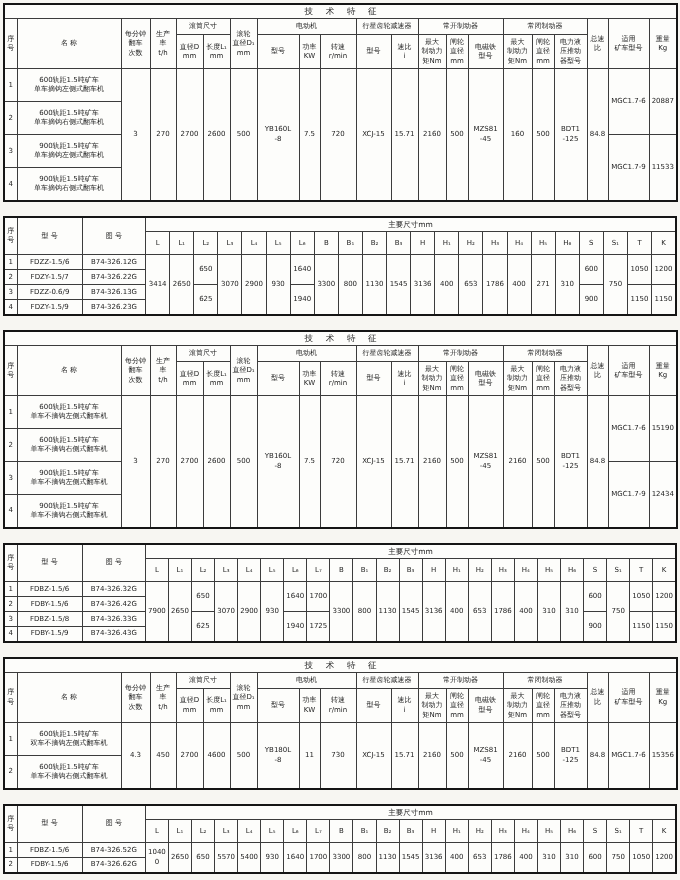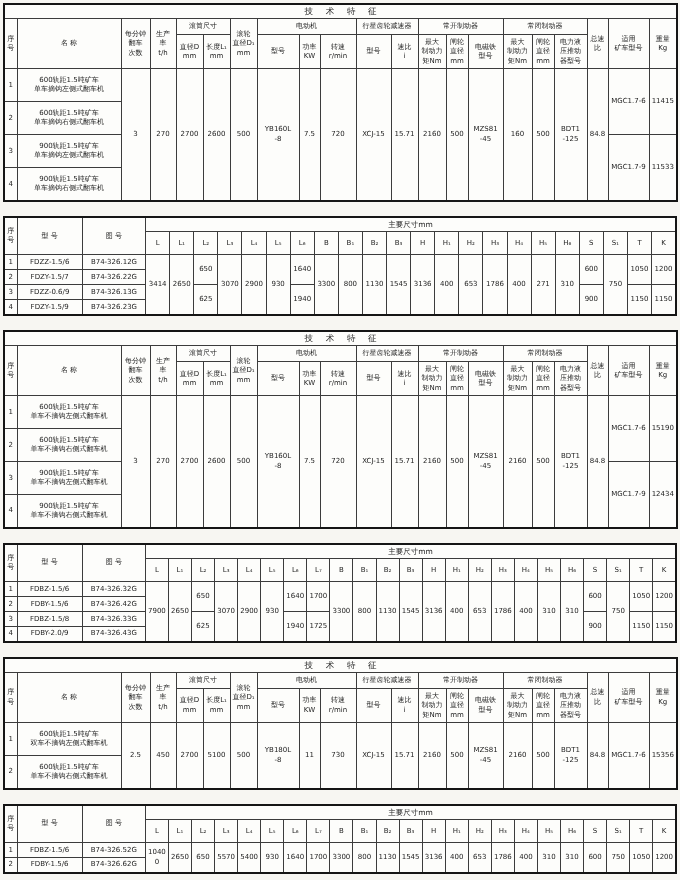--- a/index.html
+++ b/index.html
@@ -170,21 +170,21 @@
             <div>-45</div>
           </td>
           <td rowspan="4">160</td>
           <td rowspan="4">500</td>
           <td rowspan="4">
             <div>BDT1</div>
             <div>-125</div>
           </td>
           <td rowspan="4">84.8</td>
           <td rowspan="2">MGC1.7-6</td>
-          <td rowspan="2">11415</td>
+          <td rowspan="2">20887</td>
         </tr>
         <tr class="tdata">
           <td>2</td>
           <td class="name">
             <div>600轨距1.5吨矿车</div>
             <div>单车摘钩右侧式翻车机</div>
           </td>
         </tr>
         <tr class="tdata">
           <td>3</td>
@@ -604,21 +604,21 @@
           <td>B74-326.33G</td>
           <td rowspan="2">625</td>
           <td rowspan="2">1940</td>
           <td rowspan="2">1725</td>
           <td rowspan="2">900</td>
           <td rowspan="2">1150</td>
           <td rowspan="2">1150</td>
         </tr>
         <tr class="ddata">
           <td>4</td>
-          <td>FDBY-2.0/9</td>
+          <td>FDBY-1.5/9</td>
           <td>B74-326.43G</td>
         </tr>
       </tbody>
     </table>
   <table class="tech">
       <colgroup>
         <col style="width: 13px;">
         <col style="width: 104px;">
         <col style="width: 29px;">
         <col style="width: 26px;">
@@ -737,24 +737,24 @@
           </td>
         </tr>
       </thead>
       <tbody>
         <tr class="tdata">
           <td>1</td>
           <td class="name">
             <div>600轨距1.5吨矿车</div>
             <div>双车不摘钩左侧式翻车机</div>
           </td>
-          <td rowspan="2">2.5</td>
+          <td rowspan="2">4.3</td>
           <td rowspan="2">450</td>
           <td rowspan="2">2700</td>
-          <td rowspan="2">5100</td>
+          <td rowspan="2">4600</td>
           <td rowspan="2">500</td>
           <td rowspan="2">
             <div>YB180L</div>
             <div>-8</div>
           </td>
           <td rowspan="2">11</td>
           <td rowspan="2">730</td>
           <td rowspan="2">XCJ-15</td>
           <td rowspan="2">15.71</td>
           <td rowspan="2">2160</td>

